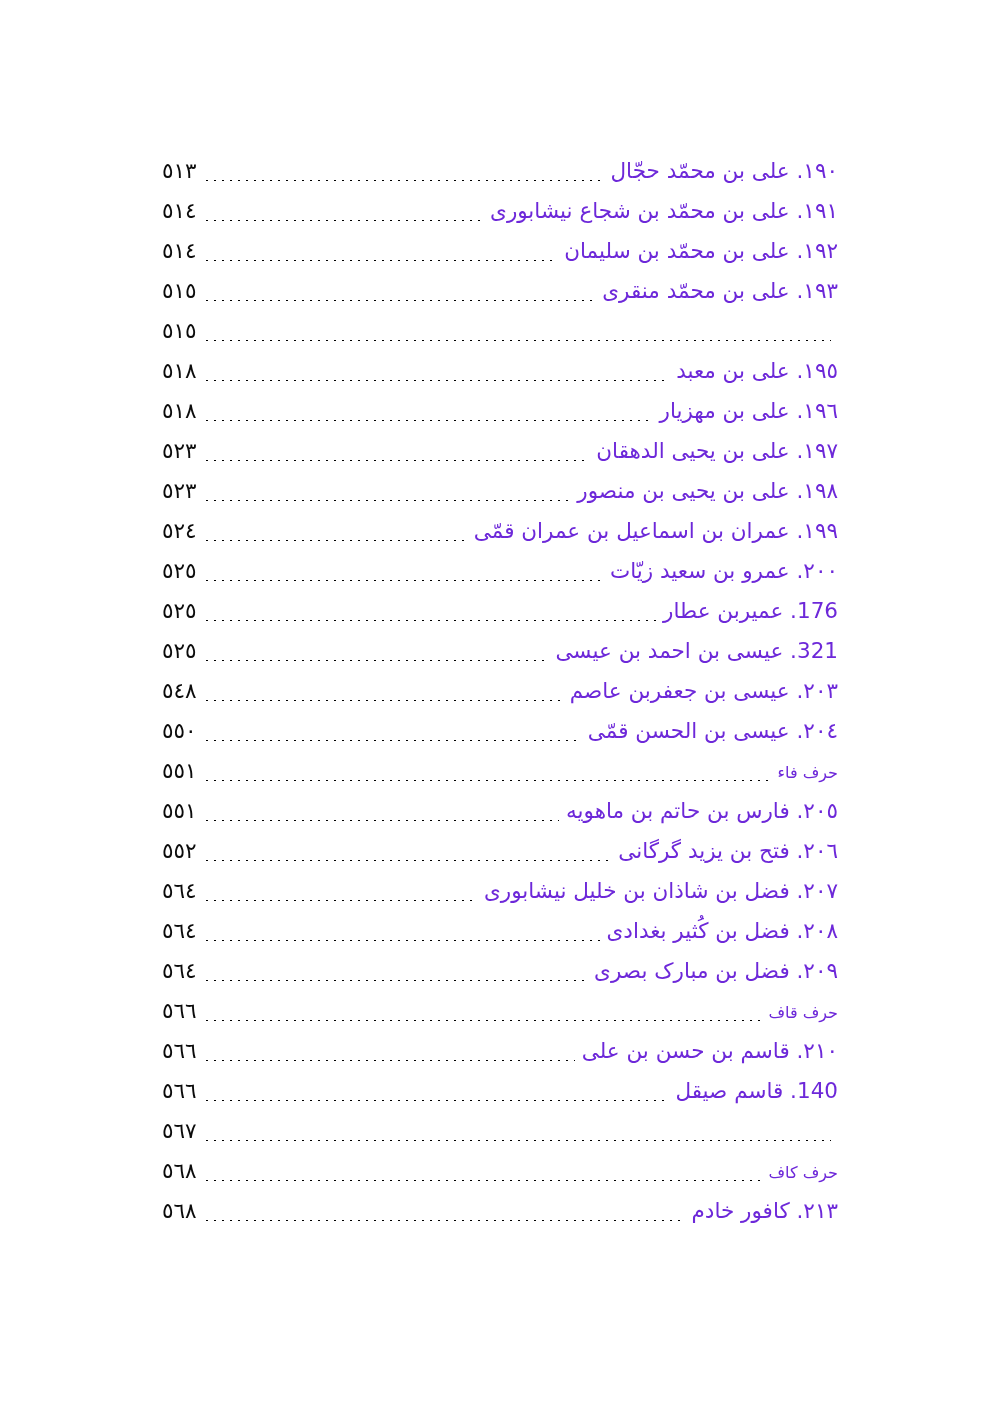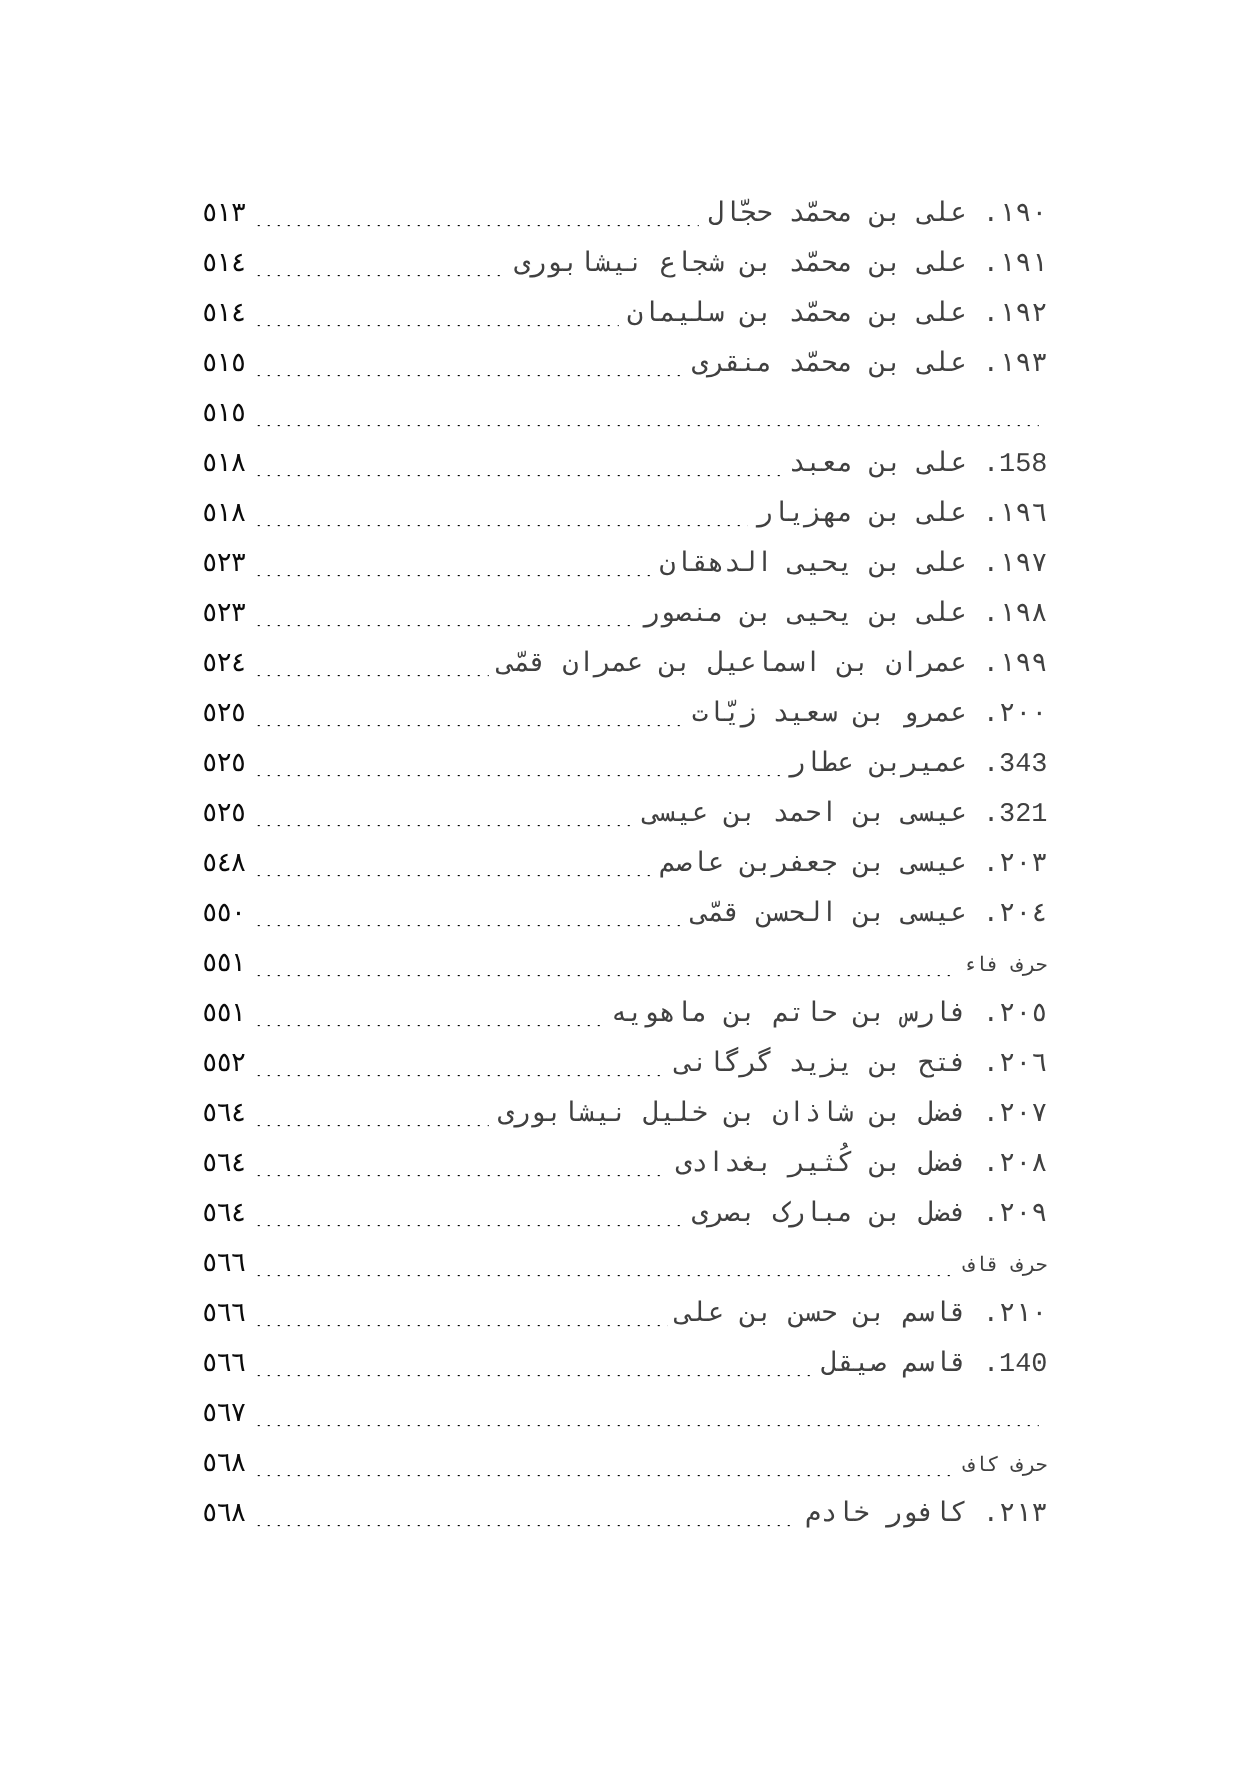--- a/index.html
+++ b/index.html
@@ -39,24 +39,23 @@
     height: 40px;
     direction: rtl;
     white-space: nowrap;
   }
 
   .entry-label {
     flex: 0 0 auto;
     font-size: 21.5px;
     line-height: 1.25;
     letter-spacing: 0;
-    color: #404040;
+    color: #6d28d9;
     direction: rtl;
     unicode-bidi: isolate;
-    font-family: Liberation Mono, monospace;
   }
 
   .entry-label.section {
     font-size: 16px;
   }
 
   .leader {
     flex: 1 1 auto;
     min-width: 12px;
     align-self: center;
@@ -107,21 +106,21 @@
       <div class="toc-row">
         <span class="entry-label">١٩٣. علی بن محمّد منقری</span>
         <span class="leader"></span>
         <span class="page-num">٥١٥</span>
       </div>
       <div class="toc-row">
         <span class="leader"></span>
         <span class="page-num">٥١٥</span>
       </div>
       <div class="toc-row">
-        <span class="entry-label">158. علی بن معبد</span>
+        <span class="entry-label">١٩٥. علی بن معبد</span>
         <span class="leader"></span>
         <span class="page-num">٥١٨</span>
       </div>
       <div class="toc-row">
         <span class="entry-label">١٩٦. علی بن مهزیار</span>
         <span class="leader"></span>
         <span class="page-num">٥١٨</span>
       </div>
       <div class="toc-row">
         <span class="entry-label">١٩٧. علی بن یحیی الدهقان</span>
@@ -137,21 +136,21 @@
         <span class="entry-label">١٩٩. عمران بن اسماعیل بن عمران قمّی</span>
         <span class="leader"></span>
         <span class="page-num">٥٢٤</span>
       </div>
       <div class="toc-row">
         <span class="entry-label">٢٠٠. عمرو بن سعید زیّات</span>
         <span class="leader"></span>
         <span class="page-num">٥٢٥</span>
       </div>
       <div class="toc-row">
-        <span class="entry-label">343. عمیربن عطار</span>
+        <span class="entry-label">176. عمیربن عطار</span>
         <span class="leader"></span>
         <span class="page-num">٥٢٥</span>
       </div>
       <div class="toc-row">
         <span class="entry-label">321. عیسی بن احمد بن عیسی</span>
         <span class="leader"></span>
         <span class="page-num">٥٢٥</span>
       </div>
       <div class="toc-row">
         <span class="entry-label">٢٠٣. عیسی بن جعفربن عاصم</span>

